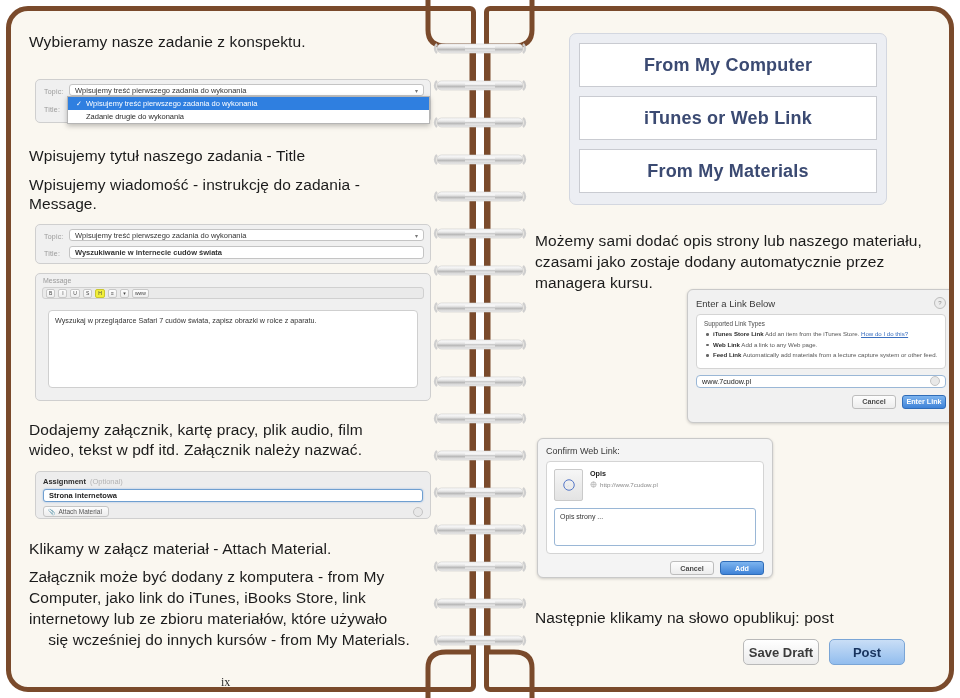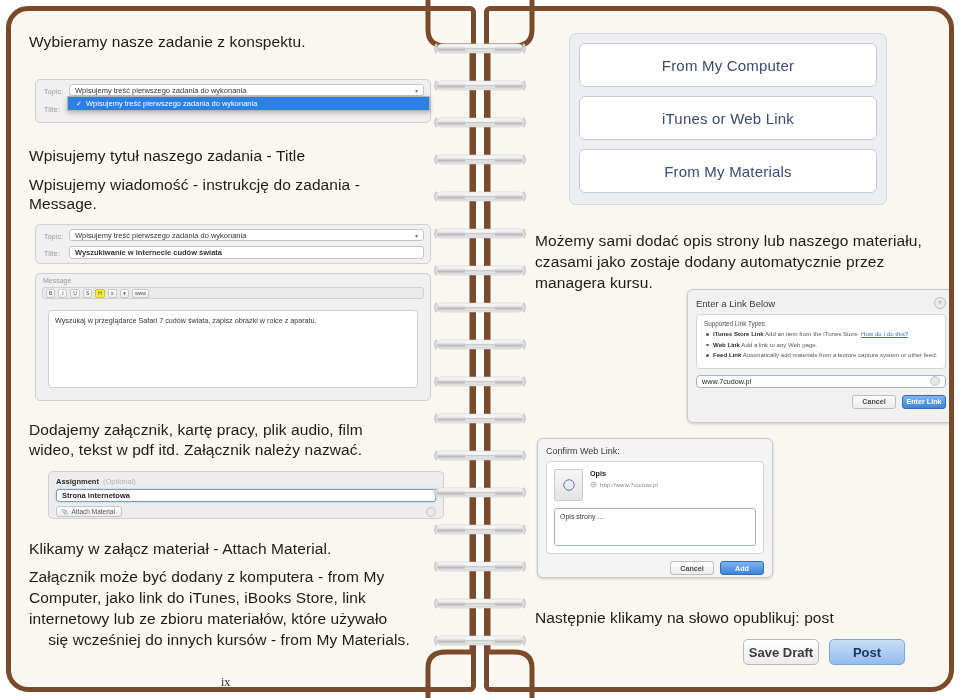--- a/index.html
+++ b/index.html
@@ -181,21 +181,20 @@
   }
 
   
   .asg-wrap {
     position: absolute;
     background: #ededed;
     border: 1px solid #cfcfcf;
     border-radius: 5px;
     box-sizing: border-box;
     padding: 5px 7px;
-    margin-left: 13px;
   }
   .asg-head { font-size: 7.5px; color: #2b2b2b; font-weight: bold; }
   .asg-opt { font-size: 7.5px; color: #b3b3b3; font-weight: normal; margin-left: 4px;}
   .asg-input {
     margin-top: 3px;
     height: 13px;
     background: #fff;
     border: 1px solid #6f9fd0;
     border-radius: 3px;
     box-shadow: 0 0 2px rgba(90,150,220,.6);
@@ -236,27 +235,27 @@
     position: absolute;
     background: #eceef3;
     border: 1px solid #d3d7e0;
     border-radius: 7px;
     box-sizing: border-box;
     padding: 9px;
   }
   .src-btn {
     background: #ffffff;
     border: 1px solid #c9cbd1;
-    border-radius: 6px;
+    border-radius: 0;
     height: 42px;
     display: flex;
     align-items: center;
     justify-content: center;
-    font-size: 15px;
-    font-weight: normal;
+    font-size: 18px;
+    font-weight: bold;
     color: #3b4a72;
     margin-bottom: 9px;
     letter-spacing: .2px;
   }
   .src-btn:last-child { margin-bottom: 0; }
 
   
   .dlg {
     position: absolute;
     background: #f1f1f1;
@@ -438,20 +437,24 @@
         <div class="fld-box" style="position:absolute; left:33px; top:4px; right:6px; height:12px;">
           <span>Wpisujemy treść pierwszego zadania do wykonania</span>
           <span class="caret-dn">▾</span>
         </div>
         <div class="fld-label" style="position:absolute; left:8px; top:26px;">Title:</div>
 
         <div class="dd-menu" style="left:31px; top:16px; width:363px;">
           <div class="dd-item sel">
             <span class="dd-check">✓</span>
             <span>Wpisujemy treść pierwszego zadania do wykonania</span>
+          </div>
+          <div class="dd-item">
+            <span class="dd-check"></span>
+            <span>Zadanie drugie do wykonania</span>
           </div>
         </div>
       </div>
 
       <div class="prose" style="left:18px; top:134px; width:400px;">Wpisujemy tytuł naszego zadania - Title</div>
       <div class="prose" style="left:18px; top:163px; width:400px;">Wpisujemy wiadomość - instrukcję do zadania -</div>
       <div class="prose" style="left:18px; top:182px; width:400px;">Message.</div>
 
       <div class="shot shot-panel" style="left:24px; top:213px; width:396px; height:40px;">
         <div class="fld-label" style="position:absolute; left:8px; top:8px;">Topic:</div>

